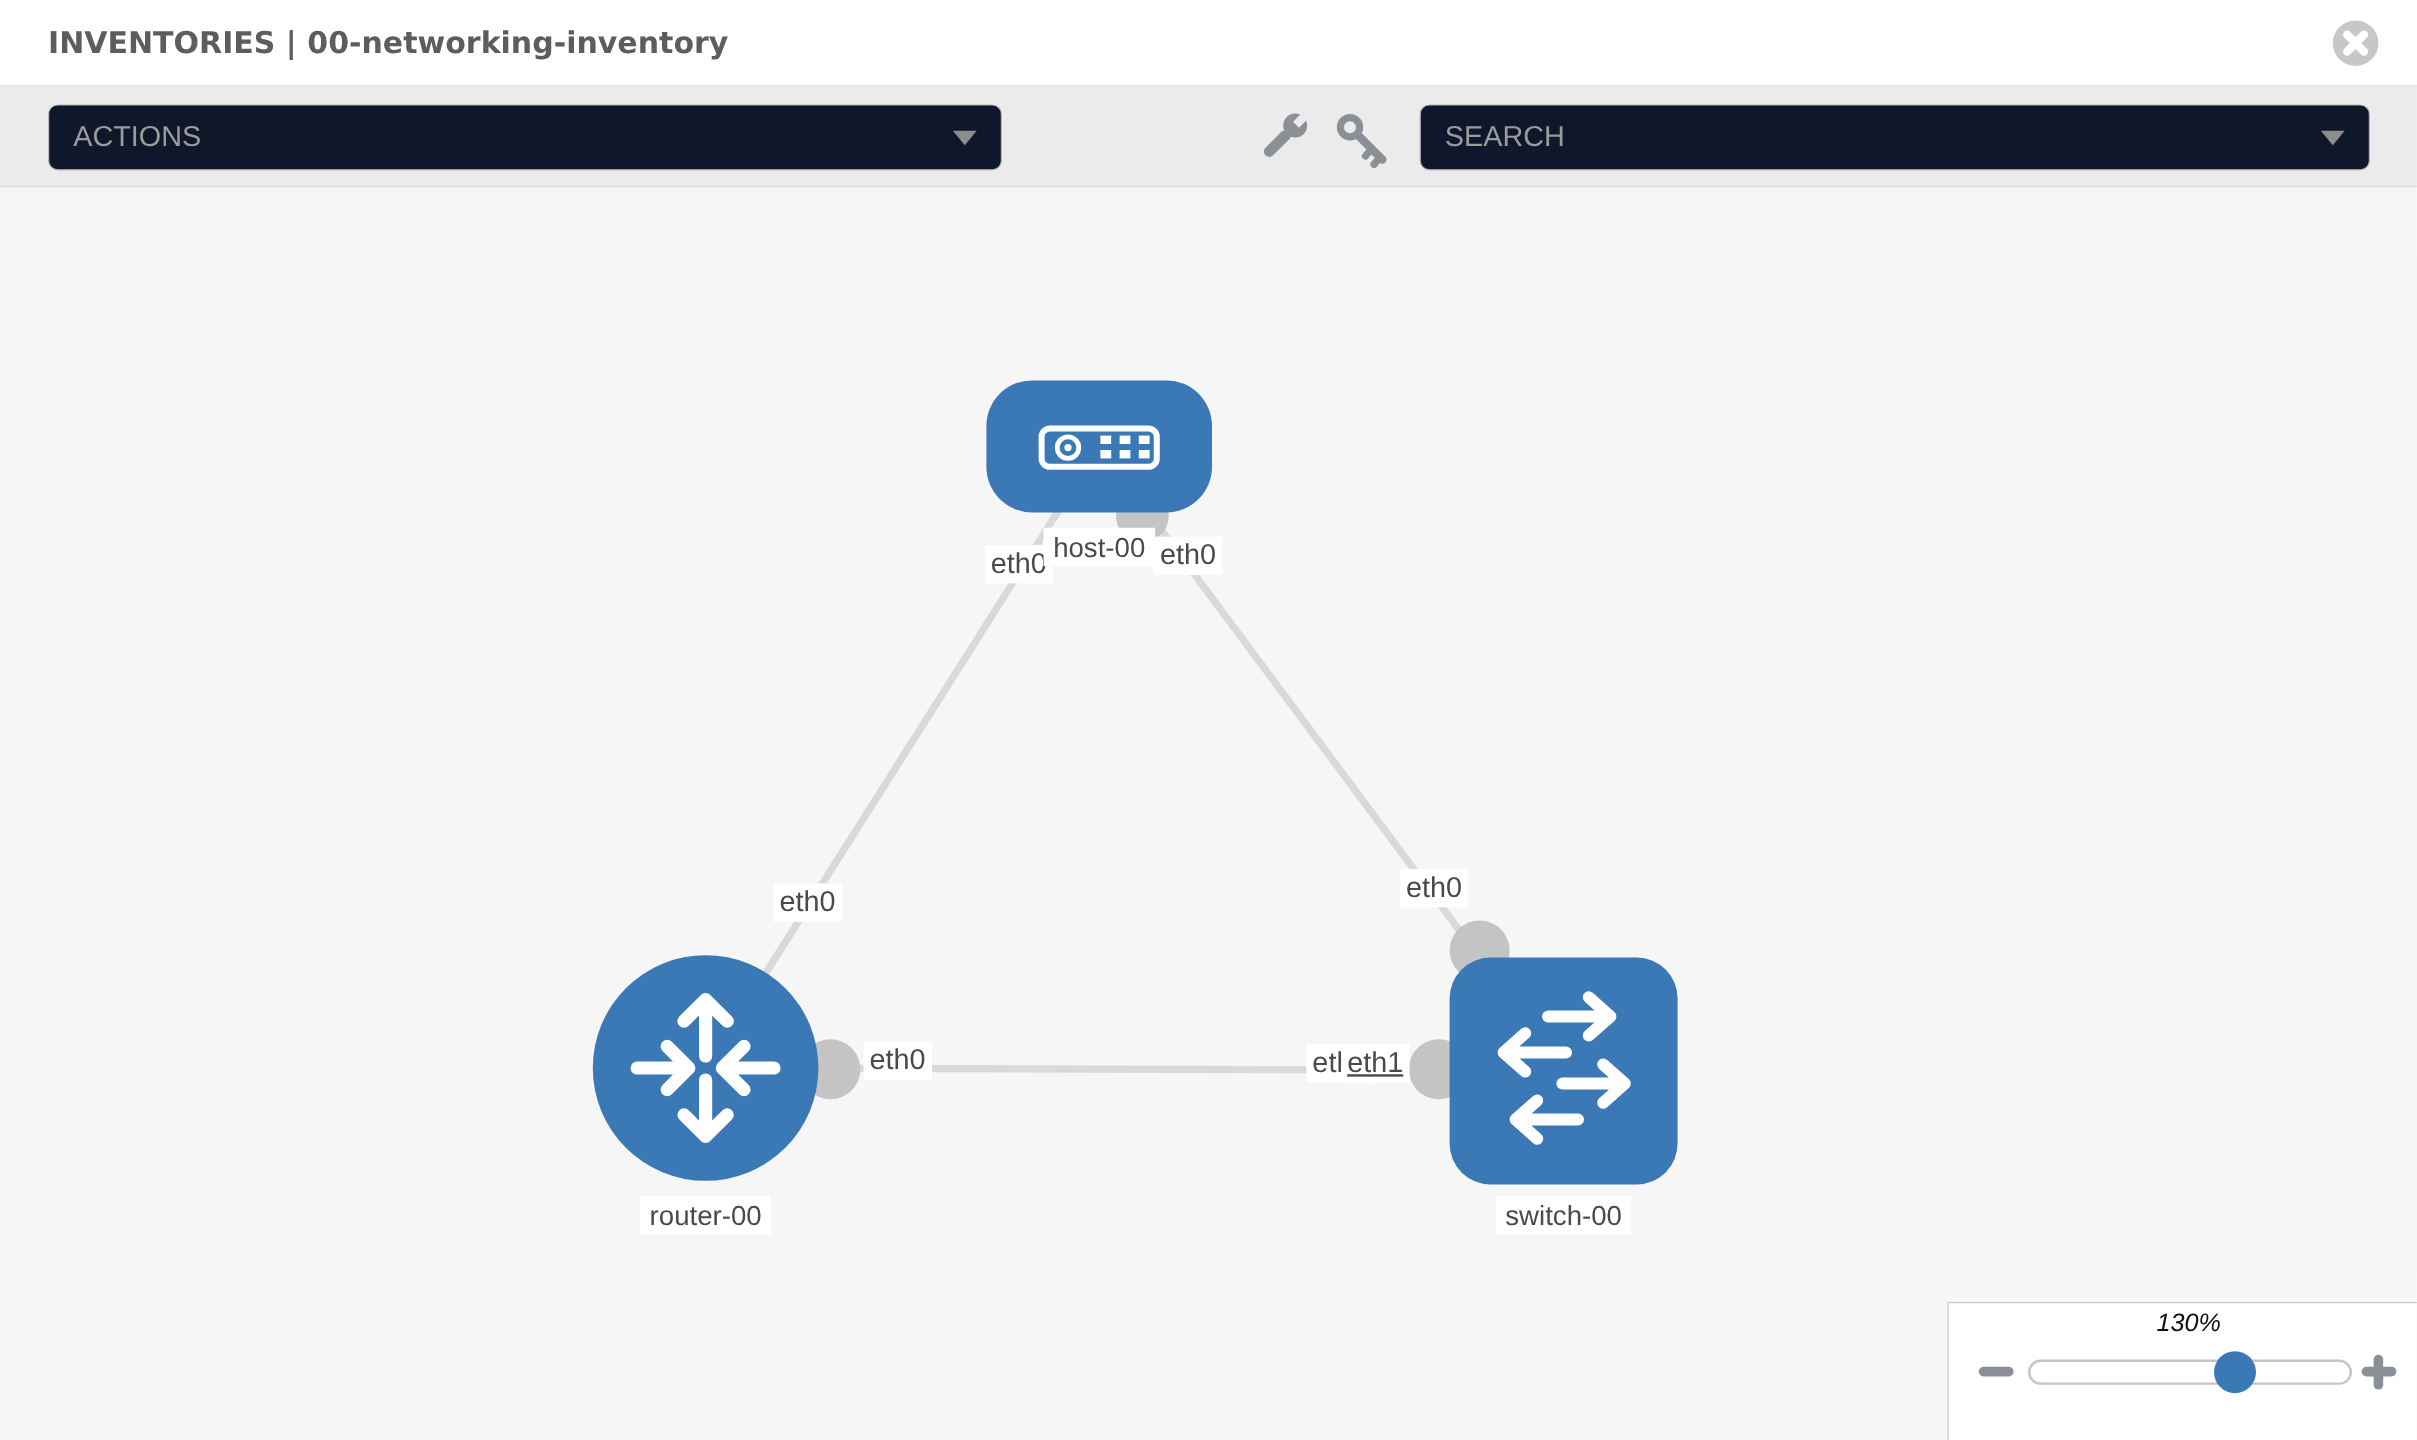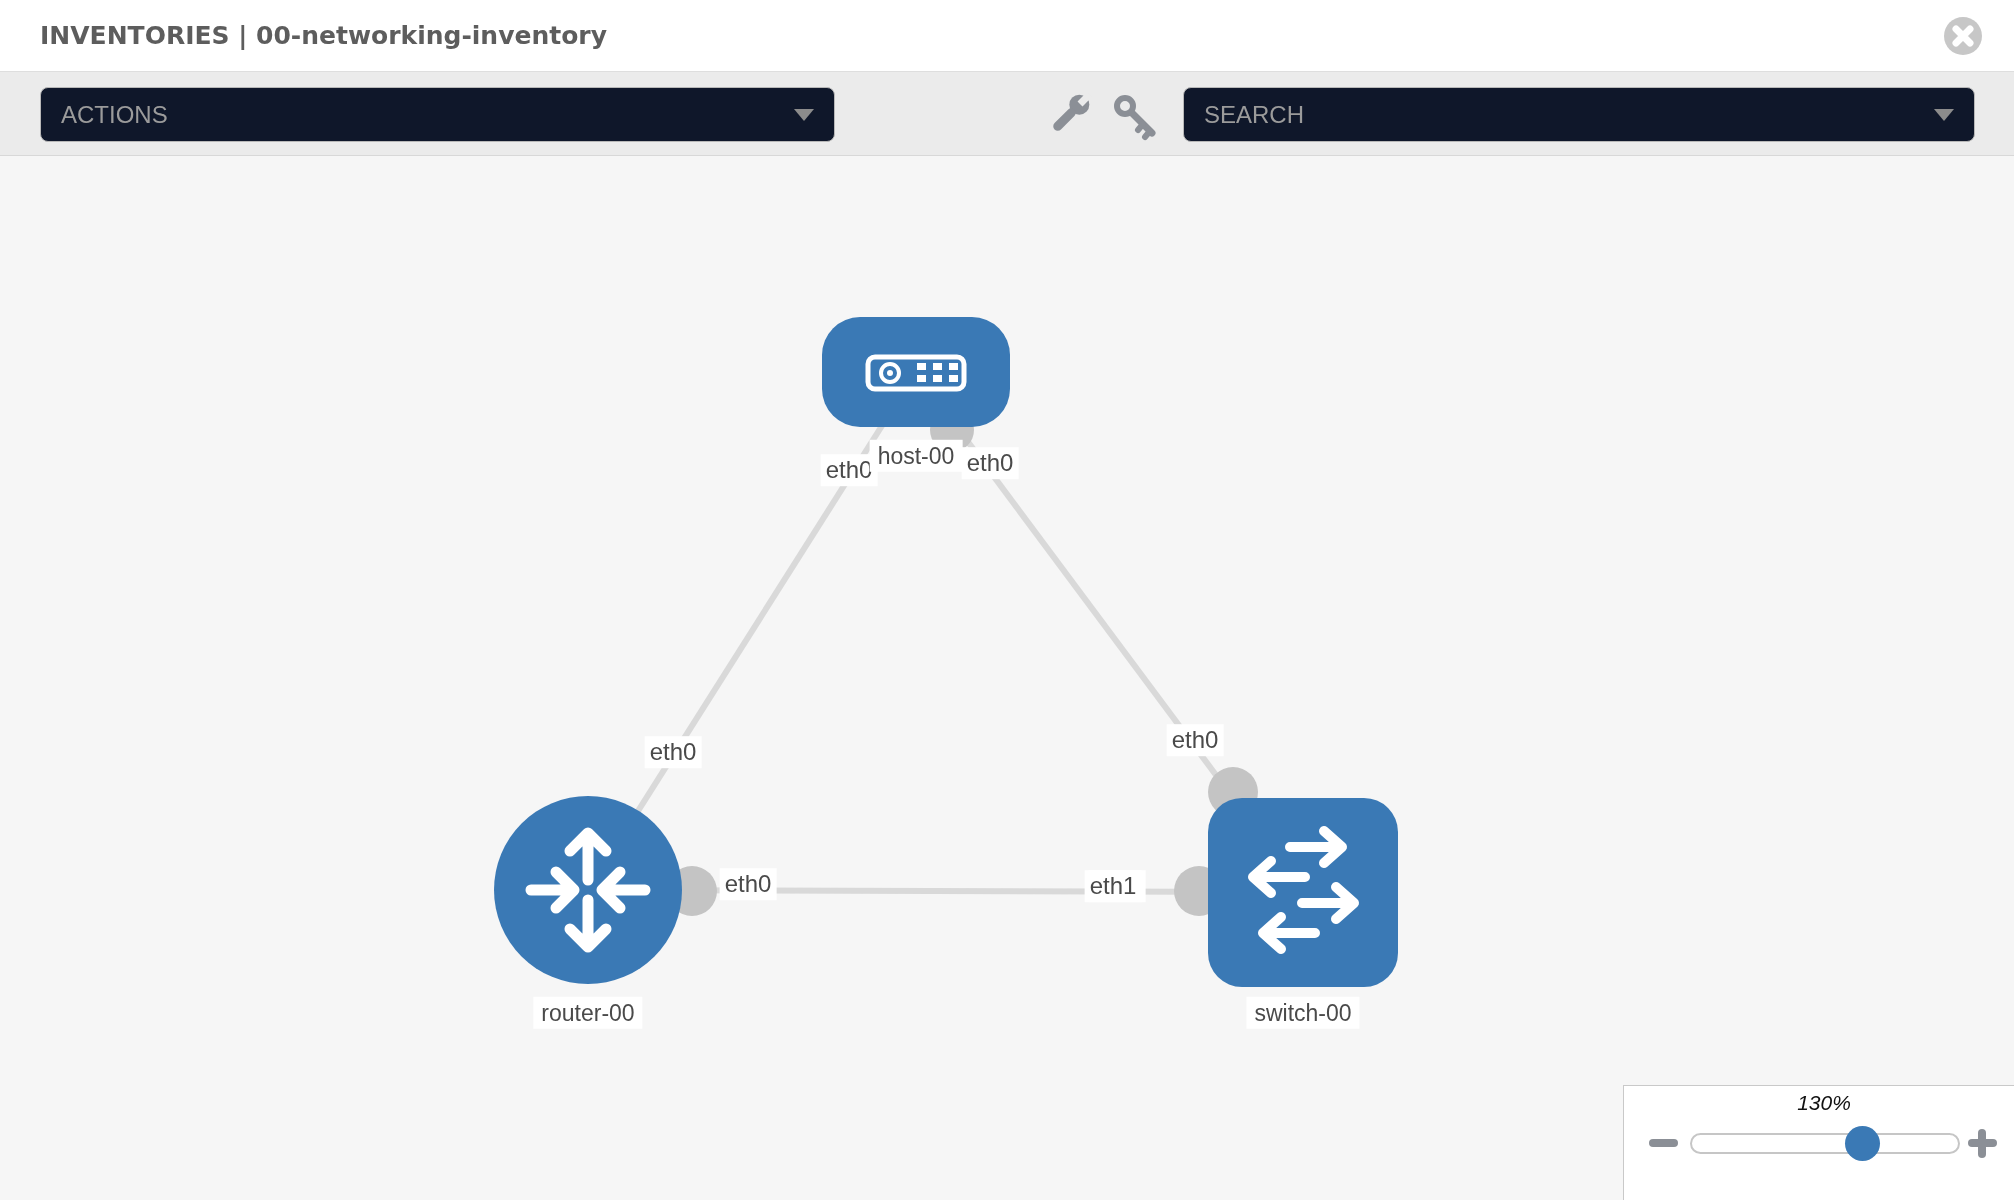--- a/index.html
+++ b/index.html
@@ -182,21 +182,21 @@
         </g>
       </g>
     </svg>
 
     <div class="dlabel if-label" style="left:673px;  top:596px;">eth0</div>
     <div class="dlabel if-label" style="left:1195px; top:584px;">eth0</div>
     <div class="dlabel if-label" style="left:849px;  top:314px;">eth0</div>
     <div class="dlabel if-label" style="left:990px;  top:307px;">eth0</div>
     <div class="dlabel if-label" style="left:748px;  top:728px;">eth0</div>
     <div class="dlabel if-label" style="left:1117px; top:730px;">eth0</div>
-    <div class="dlabel if-label" style="left:1113px; top:730px;">eth1</div>
+    <div class="dlabel if-label" style="left:1146px; top:730px;text-decoration:underline;">eth1</div>
 
     <div class="dlabel node-label" style="left:916px;  top:300px;">host-00</div>
     <div class="dlabel node-label" style="left:588px;  top:857px;text-align:right;">router-00</div>
     <div class="dlabel node-label" style="left:1303px; top:857px;">switch-00</div>
 
     <div class="zoom-panel">
       <div class="zoom-value">130%</div>
       <div class="zoom-minus"></div>
       <div class="zoom-track"></div>
       <div class="zoom-handle"></div>

